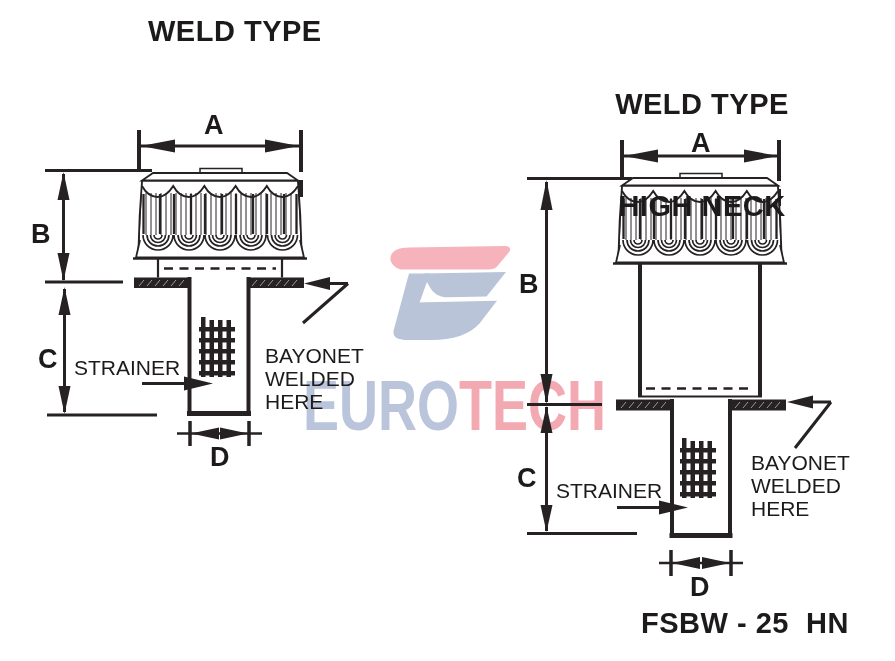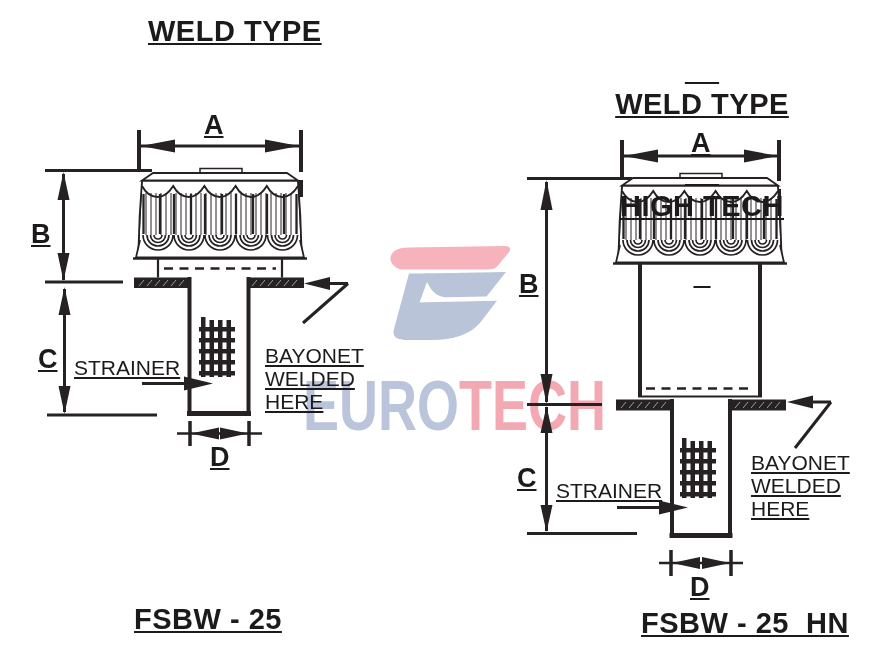--- a/index.html
+++ b/index.html
@@ -22,21 +22,21 @@
     transform:scaleY(1.32);transform-origin:top left;white-space:pre;
   }
   .wm-euro{color:var(--euro-blue,#bac5dc);}
   .wm-tech{color:var(--tech-pink,#f3a9b2);}
   
   #drawing{position:absolute;left:0;top:0;z-index:2;}
   .ln{stroke:var(--line,#262223);fill:none;}
   .fl{fill:var(--line,#262223);stroke:none;}
   .wf{fill:#ffffff;stroke:var(--line,#262223);}
   
-  .lbl{position:absolute;z-index:3;white-space:pre;text-decoration:underline;}
+  .lbl{position:absolute;z-index:3;white-space:pre;}
   .title{font-size:29px;font-weight:bold;letter-spacing:0.5px;}
   .title-c{text-align:center;line-height:34px;}
   .dim{font-size:27px;font-weight:bold;}
   .note{font-size:21px;line-height:23px;white-space:pre-line;}
   .model{font-size:29px;font-weight:bold;letter-spacing:0.5px;}
 </style>
 </head>
 <body>
 
 <div id="stage">
@@ -219,21 +219,21 @@
         <path class="ln" d="M659,563H743" stroke-width="2.4"></path>
         <polygon class="fl" points="672,563 700,557 700,569"></polygon>
         <polygon class="fl" points="730,563 702,557 702,569"></polygon>
       </g>
     </g>
   </svg>
 
   <div class="lbl title" style="left:148px;top:15px;">WELD TYPE</div>
   <div class="lbl title title-c" style="left:612px;top:19px;width:180px;">
     <div>WELD TYPE</div>
-    <div>HIGH TECH</div>
+    <div>HIGH NECK</div>
   </div>
 
   <div class="lbl dim" style="left:204px;top:110px;">A</div>
   <div class="lbl dim" style="left:31px;top:219px;">B</div>
   <div class="lbl dim" style="left:38px;top:344px;">C</div>
   <div class="lbl dim" style="left:210px;top:442px;">D</div>
 
   <div class="lbl dim" style="left:691px;top:128px;">A</div>
   <div class="lbl dim" style="left:519px;top:269px;">B</div>
   <div class="lbl dim" style="left:517px;top:463px;">C</div>
@@ -241,16 +241,15 @@
 
   <div class="lbl note" style="left:74px;top:356px;">STRAINER</div>
   <div class="lbl note" style="left:265px;top:344px;">BAYONET
 WELDED
 HERE</div>
   <div class="lbl note" style="left:556px;top:479px;">STRAINER</div>
   <div class="lbl note" style="left:751px;top:451px;">BAYONET
 WELDED
 HERE</div>
 
-  <div class="lbl model" style="left:134px;top:603px;">FSBW - 25</div>
   <div class="lbl model" style="left:641px;top:607px;">FSBW - 25  HN</div>
 
 </div>
 
 </body></html>

